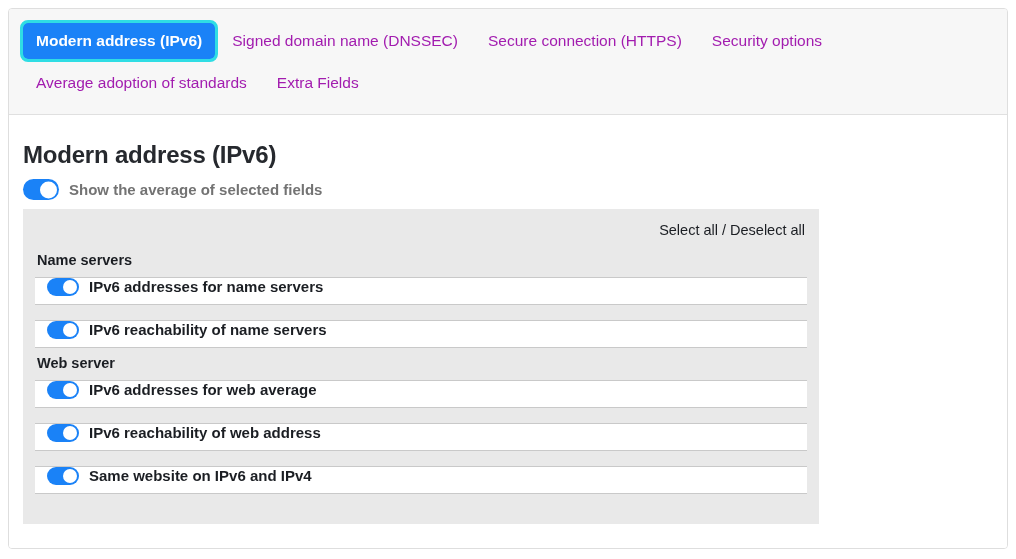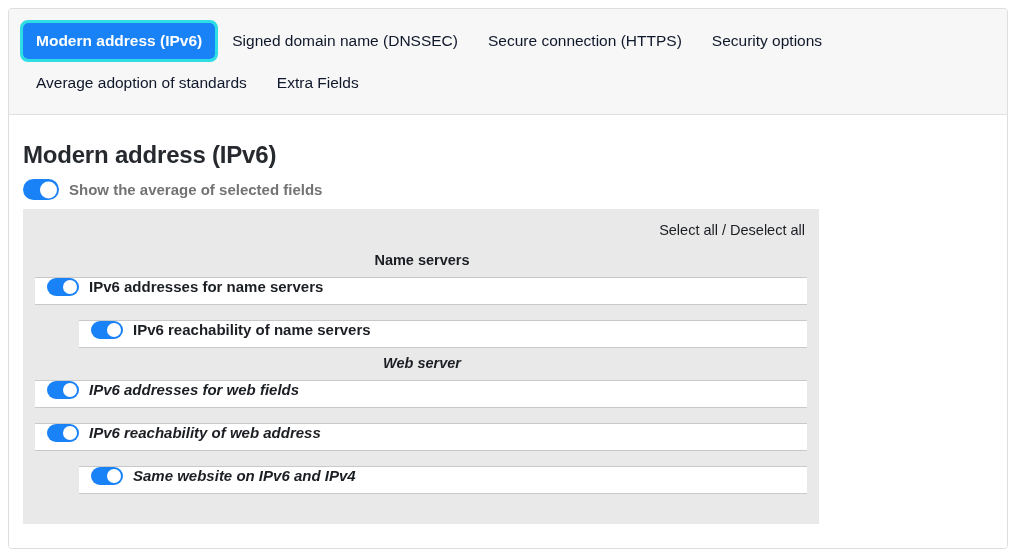--- a/index.html
+++ b/index.html
@@ -41,21 +41,21 @@
     box-sizing: border-box;
     padding: 14px 12px 0 12px;
   }
   .tabrow {
     display: flex;
     align-items: center;
     flex-wrap: wrap;
   }
   .tab {
     font-size: 15.5px;
-    color: #0f172a;
+    color: #a21caf;
     background: transparent;
     border: none;
     padding: 8px 13px;
     margin: 0 2px 6px 2px;
     border-radius: 5px;
     cursor: pointer;
     line-height: 20px;
     white-space: nowrap;
     font-family: "Liberation Sans", sans-serif;
   }
@@ -140,44 +140,43 @@
     text-decoration: none;
     cursor: pointer;
     line-height: 18px;
   }
   .group-title {
     font-size: 14.5px;
     font-weight: bold;
     color: #1b1e23;
     margin: 4px 0 8px 2px;
     line-height: 18px;
-    text-align: center;
   }
   .field-row {
     background: #ffffff;
     border-top: 1px solid #c9c9c9;
     border-bottom: 1px solid #c9c9c9;
     height: 26px;
     display: flex;
     align-items: flex-start;
     padding: 0 0 0 12px;
     margin: 0 0 15px 0;
     cursor: pointer;
   }
-  .field-row:last-child { margin-bottom: 0; margin-left: 44px; }
+  .field-row:last-child { margin-bottom: 0; }
   .field-label {
     font-size: 15px;
     font-weight: bold;
     color: #1b1e23;
     margin-left: 10px;
     line-height: 18px;
     white-space: nowrap;
   }
   .group-block { margin-bottom: 6px; }
-  .group-block:last-child { margin-bottom: 0; font-style: italic; }
+  .group-block:last-child { margin-bottom: 0; }
 </style>
 </head>
 <body>
 
 <div class="card">
 
   <div class="tabbar">
     <div class="tabrow" id="tabrow1">
         <button class="tab active">Modern address (IPv6)</button>
         <button class="tab">Signed domain name (DNSSEC)</button>
@@ -219,21 +218,21 @@
               </span>
               <span class="field-label">IPv6 reachability of name servers</span>
             </div>
           </div>
           <div class="group-block">
             <div class="group-title">Web server</div>
             <div class="field-row">
               <span class="switch sm">
                 <span class="knob"></span>
               </span>
-              <span class="field-label">IPv6 addresses for web fields</span>
+              <span class="field-label">IPv6 addresses for web average</span>
             </div>
             <div class="field-row">
               <span class="switch sm">
                 <span class="knob"></span>
               </span>
               <span class="field-label">IPv6 reachability of web address</span>
             </div>
             <div class="field-row">
               <span class="switch sm">
                 <span class="knob"></span>

